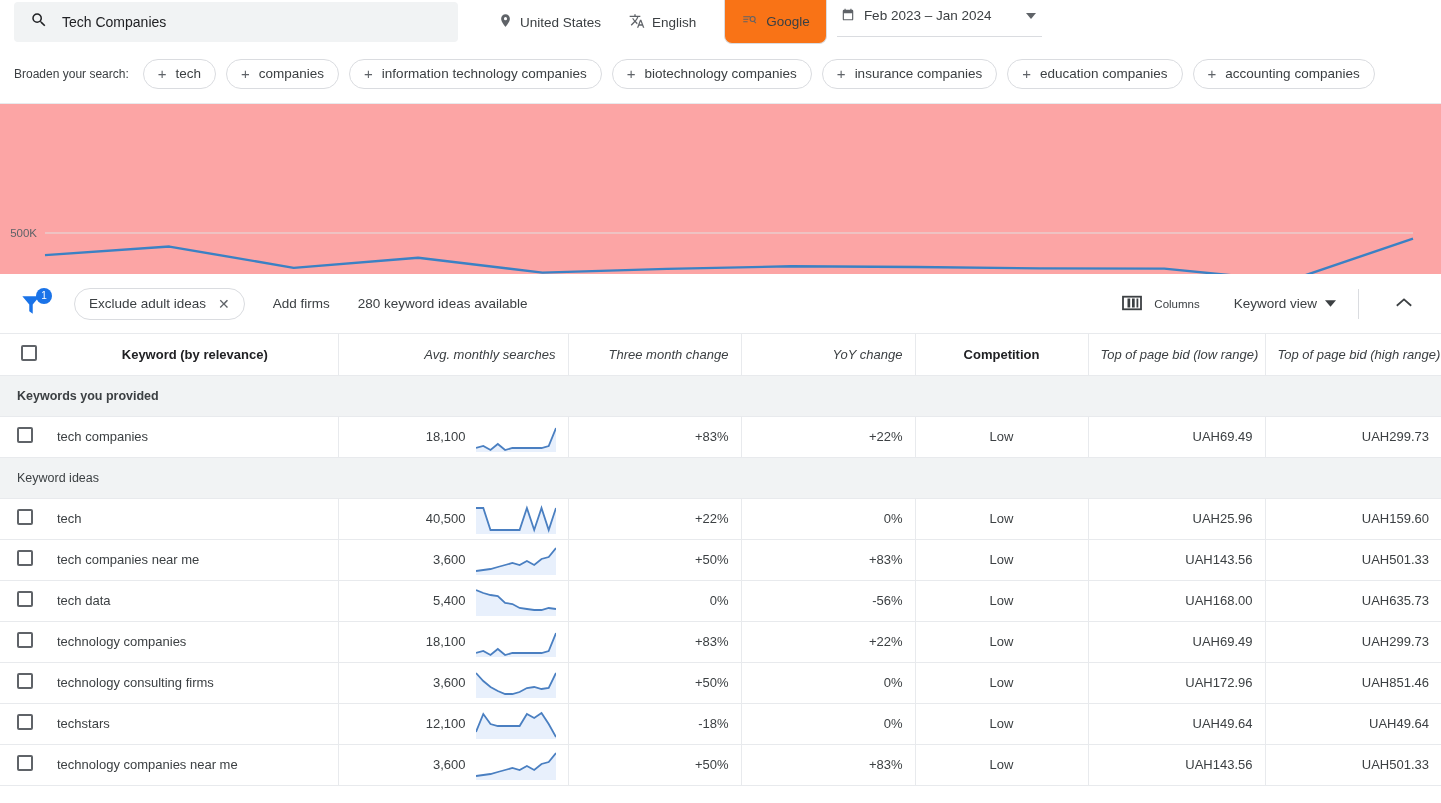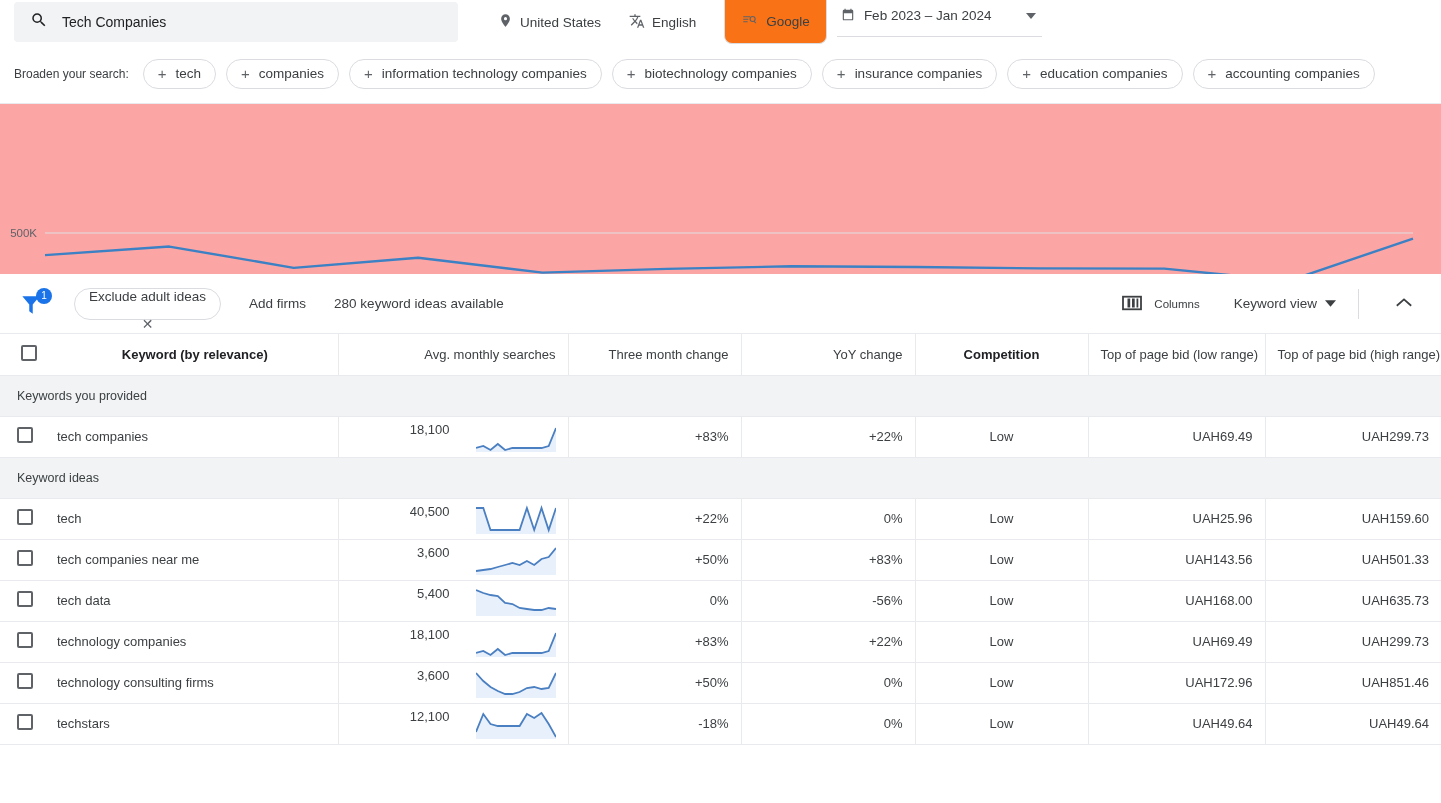--- a/index.html
+++ b/index.html
@@ -73,21 +73,21 @@
     position: absolute; top: -1px; left: 22px;
     background: #1a73e8; color: #fff; font-size: 10px;
     width: 16px; height: 16px; border-radius: 50%;
     display: flex; align-items: center; justify-content: center;
     font-weight: 500;
   }
   .fchip {
     display: inline-flex; align-items: center; gap: 12px;
     border: 1px solid #dadce0; border-radius: 16px; height: 32px;
     padding: 0 14px; font-size: 13.5px; color: #3c4043;
-    cursor: pointer; margin-left: 16px; flex-direction: column;
+    cursor: pointer; margin-left: 16px;
   }
   .fchip .x { font-size: 14px; color: #5f6368; }
   .addfilter { font-size: 13.5px; color: #3c4043; margin-left: 28px; cursor: pointer; }
   .ideacount { font-size: 13.5px; color: #3c4043; margin-left: 28px; }
   .spacer { flex: 1; }
   .colbtn {
     display: flex; flex-direction: row; align-items: center;
     gap: 11px; font-size: 11.5px; color: #3c4043; cursor: pointer;
     padding: 0 12px;
   }
@@ -98,33 +98,33 @@
   .vdiv { width: 1px; height: 30px; background: #dadce0; margin: 0 22px; }
   .collapse { cursor: pointer; padding: 0 14px; }
   
   table { width: 100%; border-collapse: collapse; table-layout: fixed; }
   th, td {
     font-size: 13px; color: #3c4043; font-weight: normal;
     border-bottom: 1px solid #e8eaed; height: 41px; padding: 0 12px;
     vertical-align: middle; white-space: nowrap; overflow: hidden;
   }
   thead th { font-weight: bold; color: #202124; height: 41px; }
-  thead th.num, thead th.bid { font-weight: normal; color: #3c4043; }
+  thead th.num, thead th.bid { font-weight: normal; color: #3c4043; font-style: italic; }
   .vsep { border-left: 1px solid #e8eaed; text-align: center; }
   .num { text-align: right; }
   .chk {
     width: 16px; height: 16px; border: 2px solid #5f6368;
     border-radius: 2px; display: inline-block; cursor: pointer;
   }
   td.cbcell, th.cbcell { width: 52px; padding-left: 17px; }
   .grouprow td {
     background: #f1f3f4; font-size: 12.5px; color: #3c4043;
     height: 41px; border-bottom: 1px solid #e8eaed;
   }
-  .searches-cell { display: flex; justify-content: flex-end; gap: 26px; }
+  .searches-cell { display: flex; align-items: center; justify-content: flex-end; gap: 10px; }
   .spark { width: 80px; height: 30px; display: block; }
   .kwtext { padding-left: 5px; }
 </style>
 </head>
 <body>
 
 <div class="topbar">
   <div class="searchbox">
     <span>
       <svg width="18" height="18" viewBox="0 0 24 24">
@@ -304,21 +304,21 @@
       <th class="num vsep">Avg. monthly searches</th>
       <th class="num vsep">Three month change</th>
       <th class="num vsep">YoY change</th>
       <th class="vsep">Competition</th>
       <th class="num vsep">Top of page bid (low range)</th>
       <th class="num vsep">Top of page bid (high range)</th>
     </tr>
   </thead>
   <tbody id="tbody">
       <tr class="grouprow">
-        <td colspan="8" style="padding-left: 17px;">Keywords you provided</td>
+        <td colspan="8" style="padding-left: 17px; font-weight: bold;">Keywords you provided</td>
       </tr>
       <tr>
         <td class="cbcell"><span class="chk"></span></td>
         <td class="kwtext">tech companies</td>
         <td class="num vsep">
           <div class="searches-cell">
             <span>18,100</span>
             <svg class="spark" viewBox="0 0 80 30" preserveAspectRatio="none">
               <path d="M0.0 26.0 L7.3 24.0 L14.5 28.0 L21.8 22.0 L29.1 28.0 L36.4 26.0 L43.6 26.0 L50.9 26.0 L58.2 26.0 L65.5 26.0 L72.7 24.0 L80.0 6.0 L80 30 L0 30 Z" fill="#e8f0fc"></path>
               <path d="M0.0 26.0 L7.3 24.0 L14.5 28.0 L21.8 22.0 L29.1 28.0 L36.4 26.0 L43.6 26.0 L50.9 26.0 L58.2 26.0 L65.5 26.0 L72.7 24.0 L80.0 6.0" fill="none" stroke="#4a7fc1" stroke-width="1.8" vector-effect="non-scaling-stroke"></path>
@@ -435,14 +435,32 @@
               <path d="M0.0 23.0 L7.3 5.0 L14.5 15.0 L21.8 17.0 L29.1 17.0 L36.4 17.0 L43.6 17.0 L50.9 5.0 L58.2 9.0 L65.5 4.0 L72.7 15.0 L80.0 28.0" fill="none" stroke="#4a7fc1" stroke-width="1.8" vector-effect="non-scaling-stroke"></path>
             </svg>
           </div>
         </td>
         <td class="num vsep">-18%</td>
         <td class="num vsep">0%</td>
         <td class="vsep">Low</td>
         <td class="num vsep">UAH49.64</td>
         <td class="num vsep">UAH49.64</td>
       </tr>
+      <tr>
+        <td class="cbcell"><span class="chk"></span></td>
+        <td class="kwtext">technology companies near me</td>
+        <td class="num vsep">
+          <div class="searches-cell">
+            <span>3,600</span>
+            <svg class="spark" viewBox="0 0 80 30" preserveAspectRatio="none">
+              <path d="M0.0 26.0 L7.3 25.0 L14.5 24.0 L21.8 22.0 L29.1 20.0 L36.4 18.0 L43.6 20.0 L50.9 16.0 L58.2 20.0 L65.5 14.0 L72.7 12.0 L80.0 3.0 L80 30 L0 30 Z" fill="#e8f0fc"></path>
+              <path d="M0.0 26.0 L7.3 25.0 L14.5 24.0 L21.8 22.0 L29.1 20.0 L36.4 18.0 L43.6 20.0 L50.9 16.0 L58.2 20.0 L65.5 14.0 L72.7 12.0 L80.0 3.0" fill="none" stroke="#4a7fc1" stroke-width="1.8" vector-effect="non-scaling-stroke"></path>
+            </svg>
+          </div>
+        </td>
+        <td class="num vsep">+50%</td>
+        <td class="num vsep">+83%</td>
+        <td class="vsep">Low</td>
+        <td class="num vsep">UAH143.56</td>
+        <td class="num vsep">UAH501.33</td>
+      </tr>
     </tbody>
 </table>
 
 </body></html>

